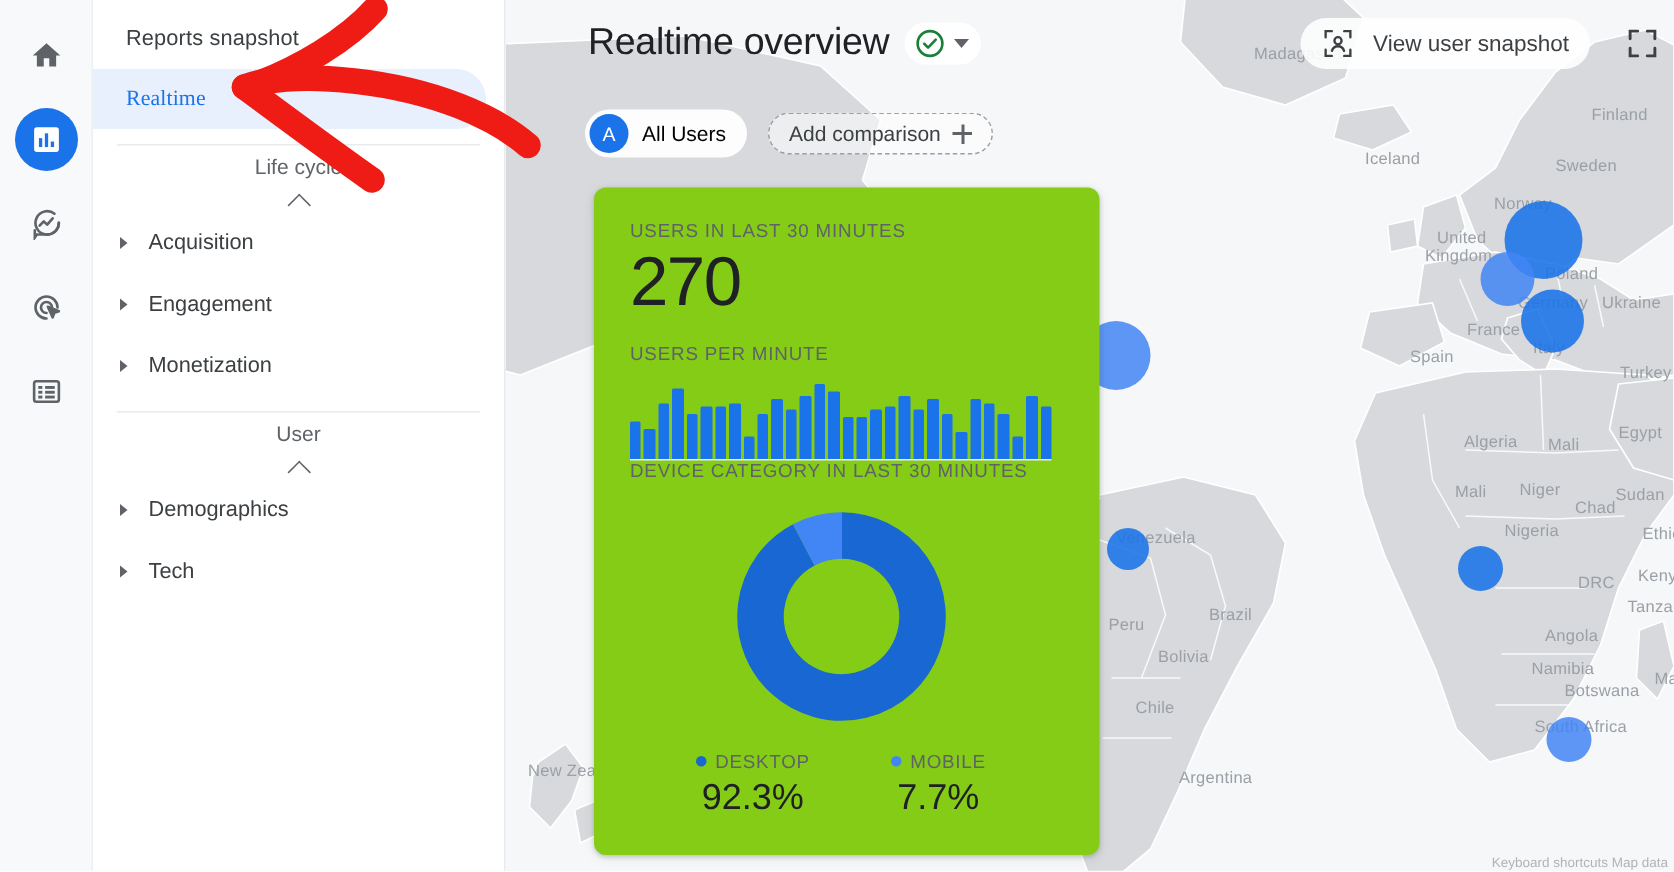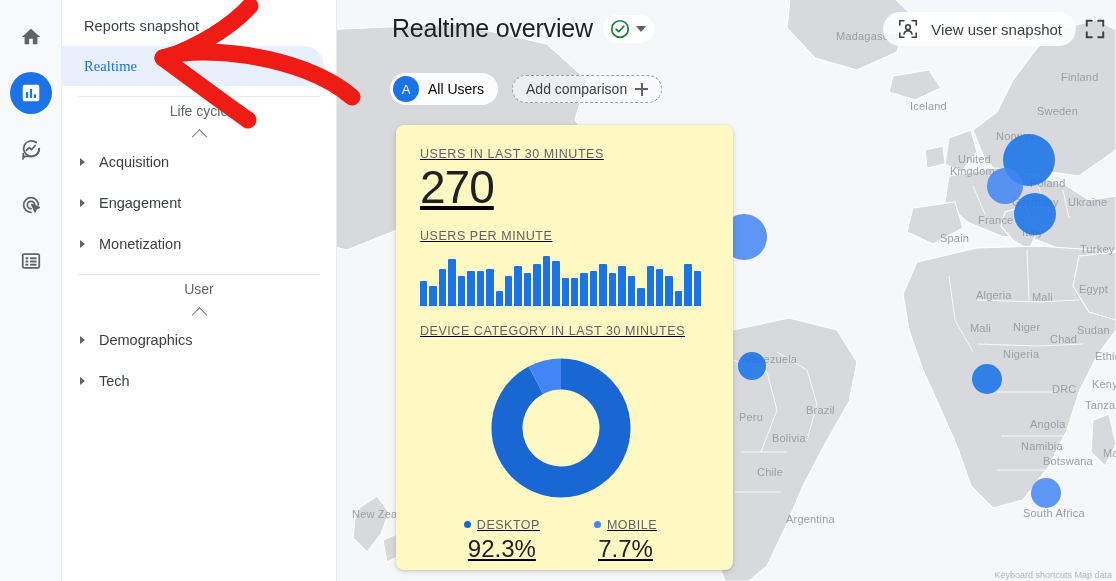--- a/index.html
+++ b/index.html
@@ -91,46 +91,46 @@
   .chip-add {
     display: flex; align-items: center; gap: 8px;
     border: 1px dashed #9aa0a6; border-radius: 16px; padding: 5px 13px;
     font-size: 14px; color: #3c4043; background: rgba(255,255,255,.55); cursor: pointer; justify-content: center;
   }
   .plus { position: relative; width: 13px; height: 13px; }
   .plus:before, .plus:after { content:""; position: absolute; background: #5f6368; }
   .plus:before { left: 0; top: 5.8px; width: 13px; height: 1.6px; }
   .plus:after { top: 0; left: 5.8px; height: 13px; width: 1.6px; }
 
-  .topright { position: absolute; right: 10px; top: 12px; display: flex; align-items: center; gap: 8px; z-index: 6; }
+  .topright { position: absolute; right: 10px; top: 12px; display: flex; align-items: center; gap: 24px; z-index: 6; }
   .snapshot-btn {
     display: flex; align-items: center; gap: 12px;
     background: rgba(255,255,255,.88); border-radius: 20px; padding: 6px 14px; cursor: pointer;
   }
   .snapshot-label { font-size: 15px; color: #3c4043; }
   .fs-btn { width: 22px; height: 22px; cursor: pointer; }
 
   
   .card {
     position: absolute; left: 396px; top: 125px; width: 337px; height: 445px;
-    background: #fef9c3; border-radius: 8px;
+    background: #84cc16; border-radius: 8px;
     box-shadow: 0 1px 3px rgba(60,64,67,.22), 0 2px 8px rgba(60,64,67,.10);
-    padding: 22px 32px 0 24px; z-index: 6; overflow: hidden; text-decoration: underline;
+    padding: 22px 32px 0 24px; z-index: 6; overflow: hidden;
   }
   .card-eyebrow {
     font-size: 12.5px; color: #5f6368; letter-spacing: .55px; font-weight: 500;
   }
   .big-number { font-size: 46px; color: #202124; font-weight: 400; line-height: 1.08; margin: 2px 0 16px; letter-spacing: -1px; }
   .eyebrow2 { font-size: 12.5px; color: #5f6368; letter-spacing: .55px; font-weight: 500; }
 
   .bars { height: 52px; display: flex; align-items: flex-end; gap: 2px; margin-top: 12px;
           border-bottom: 1px solid #e8eaed; padding-bottom: 0; }
   .bar { flex: 1 1 0; background: #1a73e8; border-radius: 1px 1px 0 0; min-width: 2px; }
 
-  .eyebrow3 { font-size: 12.5px; color: #5f6368; letter-spacing: .55px; font-weight: 500; margin-top: 17px; }
+  .eyebrow3 { font-size: 12.5px; color: #5f6368; letter-spacing: .55px; font-weight: 500; }
 
   .donut-wrap { display: flex; justify-content: center; margin-top: 16px; }
   .legend { display: flex; justify-content: center; gap: 54px; margin-top: 16px; }
   .legend-col { text-align: center; }
   .legend-top { display: flex; align-items: center; gap: 6px; justify-content: center; }
   .dot { width: 7px; height: 7px; border-radius: 50%; }
   .legend-name { font-size: 12.5px; color: #5f6368; letter-spacing: .5px; font-weight: 500; }
   .legend-val { font-size: 24px; color: #202124; margin-top: 3px; font-weight: 400; }
 
   
@@ -224,21 +224,21 @@
     <div class="map-label" style="left:1050px;top:333px">Chad</div>
     <div class="map-label" style="left:1077px;top:324px">Sudan</div>
     <div class="map-label" style="left:1003px;top:348px">Nigeria</div>
     <div class="map-label" style="left:1095px;top:350px">Ethiopia</div>
     <div class="map-label" style="left:1052px;top:383px">DRC</div>
     <div class="map-label" style="left:1092px;top:378px">Kenya</div>
     <div class="map-label" style="left:1085px;top:399px">Tanzania</div>
     <div class="map-label" style="left:1030px;top:418px">Angola</div>
     <div class="map-label" style="left:1021px;top:440px">Namibia</div>
     <div class="map-label" style="left:1043px;top:455px">Botswana</div>
-    <div class="map-label" style="left:1023px;top:507px">South Africa</div>
+    <div class="map-label" style="left:1023px;top:479px">South Africa</div>
     <div class="map-label" style="left:1103px;top:447px">Madagascar</div>
     <div class="map-label" style="left:744px;top:353px">Venezuela</div>
     <div class="map-label" style="left:806px;top:404px">Brazil</div>
     <div class="map-label" style="left:739px;top:411px">Peru</div>
     <div class="map-label" style="left:772px;top:432px">Bolivia</div>
     <div class="map-label" style="left:757px;top:466px">Chile</div>
     <div class="map-label" style="left:786px;top:513px">Argentina</div>
   </div>
 
   <div>

